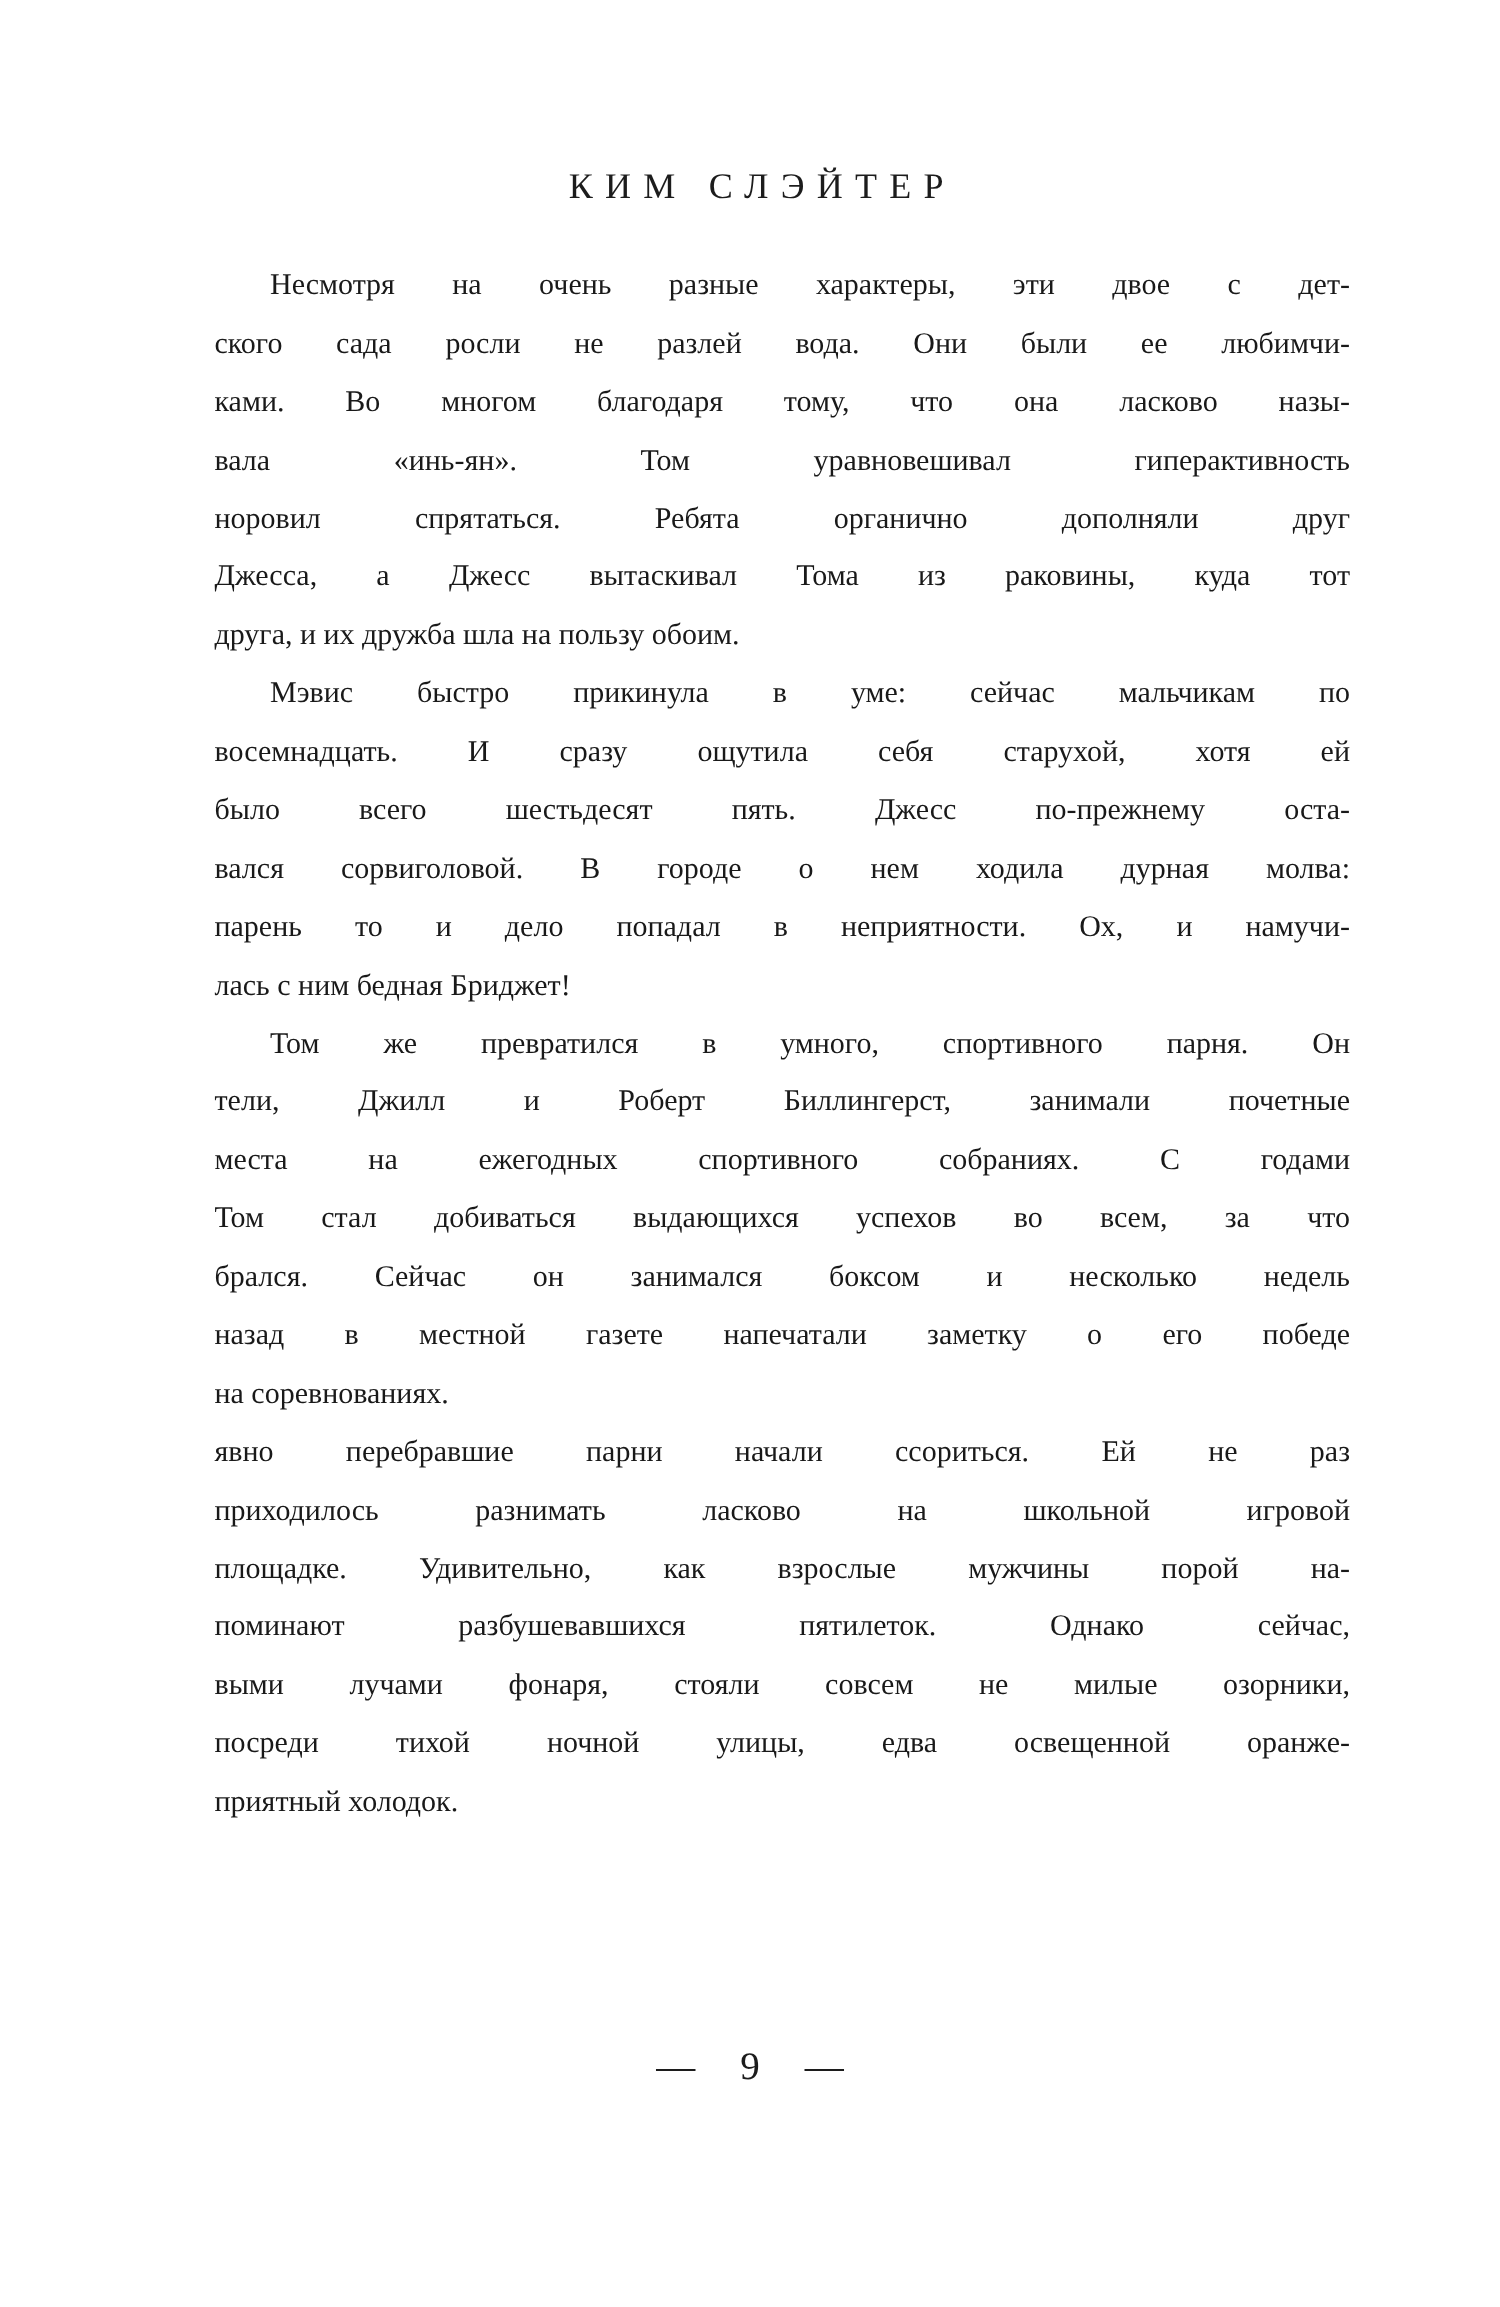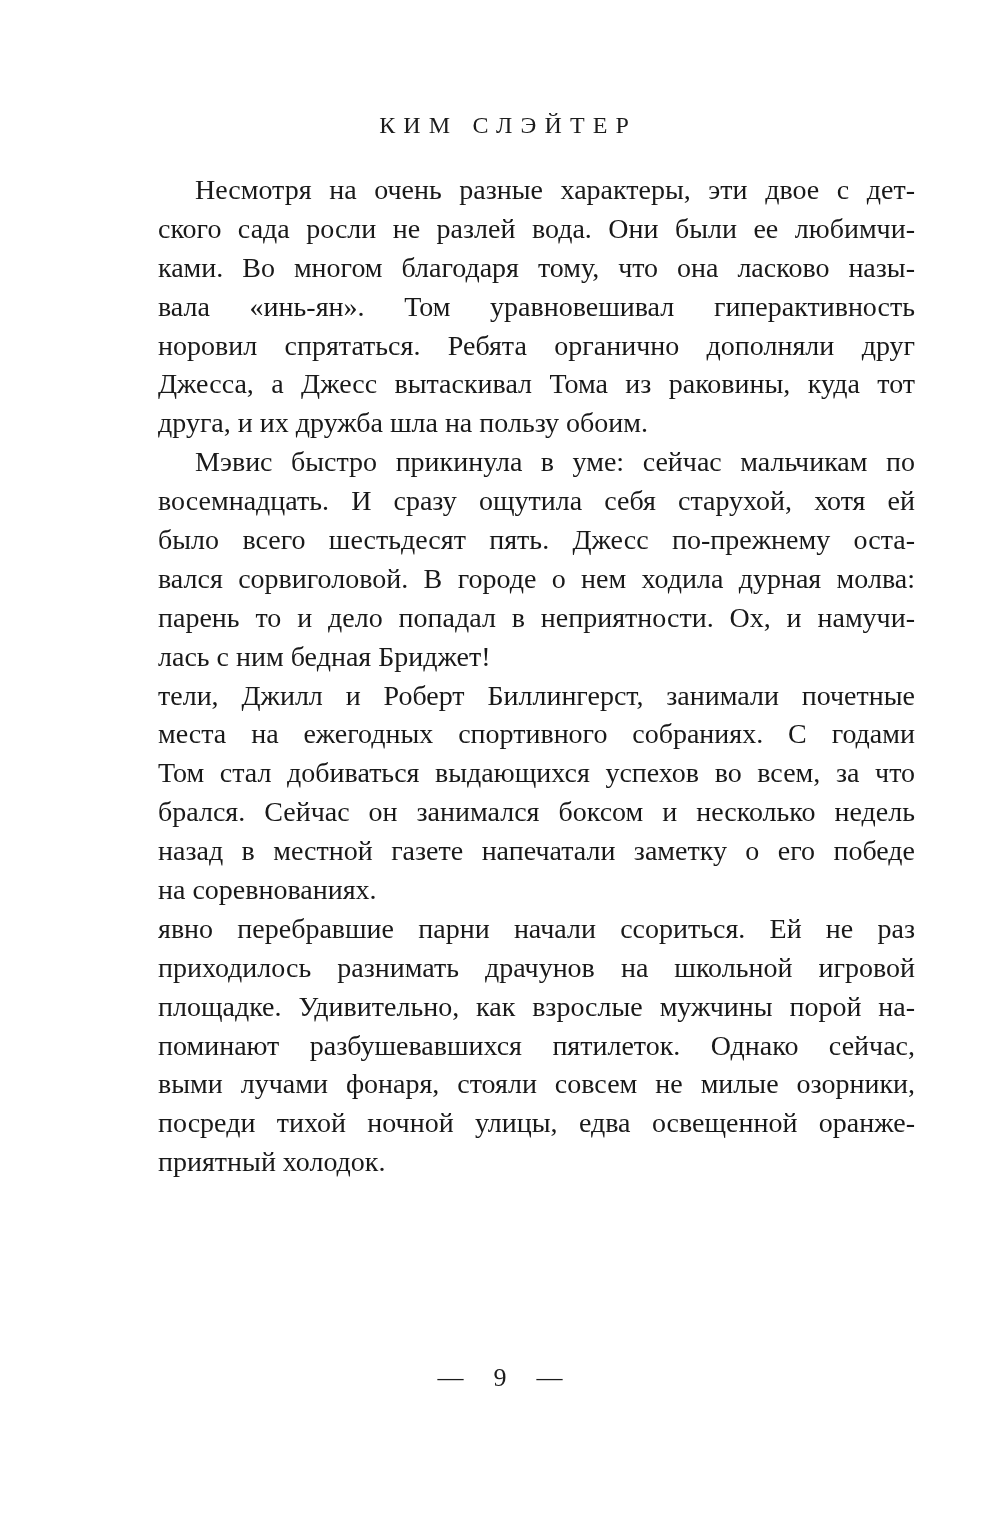--- a/index.html
+++ b/index.html
@@ -26,24 +26,24 @@
     width: 1000px;
     text-align: center;
     font-size: 24px;
     letter-spacing: 0.34em;
     padding-left: 0.34em; 
     color: #1c1c1c;
     white-space: nowrap;
   }
   .text-block {
     position: absolute;
-    left: 158px;
+    left: 143px;
     top: 171px;
     width: 757px;
-    font-size: 28px;
+    font-size: 20px;
     line-height: 38.9px;
   }
   .paragraph { margin: 0; padding: 0; }
   .line {
     height: 38.9px;
     white-space: nowrap;
     text-align: justify;
     text-align-last: justify;
     overflow: visible;
   }
@@ -88,31 +88,32 @@
     <div class="paragraph">
       <div class="line indent">Мэвис быстро прикинула в уме: сейчас мальчикам по</div>
       <div class="line">восемнадцать. И сразу ощутила себя старухой, хотя ей</div>
       <div class="line">было всего шестьдесят пять. Джесс по-прежнему оста-</div>
       <div class="line">вался сорвиголовой. В городе о нем ходила дурная молва:</div>
       <div class="line">парень то и дело попадал в неприятности. Ох, и намучи-</div>
       <div class="line last">лась с ним бедная Бриджет!</div>
     </div>
 
     <div class="paragraph">
+      <div class="line indent">Том же превратился в умного, спортивного парня. Он</div>
       <div class="line">тели, Джилл и Роберт Биллингерст, занимали почетные</div>
       <div class="line">места на ежегодных спортивного собраниях. С годами</div>
       <div class="line">Том стал добиваться выдающихся успехов во всем, за что</div>
       <div class="line">брался. Сейчас он занимался боксом и несколько недель</div>
       <div class="line">назад в местной газете напечатали заметку о его победе</div>
       <div class="line last">на соревнованиях.</div>
     </div>
 
     <div class="paragraph">
       <div class="line">явно перебравшие парни начали ссориться. Ей не раз</div>
-      <div class="line">приходилось разнимать драчунов на школьной игровой</div>
+      <div class="line">приходилось разнимать ласково на школьной игровой</div>
       <div class="line">площадке. Удивительно, как взрослые мужчины порой на-</div>
       <div class="line">поминают разбушевавшихся пятилеток. Однако сейчас,</div>
       <div class="line">выми лучами фонаря, стояли совсем не милые озорники,</div>
       <div class="line">посреди тихой ночной улицы, едва освещенной оранже-</div>
       <div class="line last">приятный холодок.</div>
     </div>
 
   </div>
 
   <div class="page-footer">

